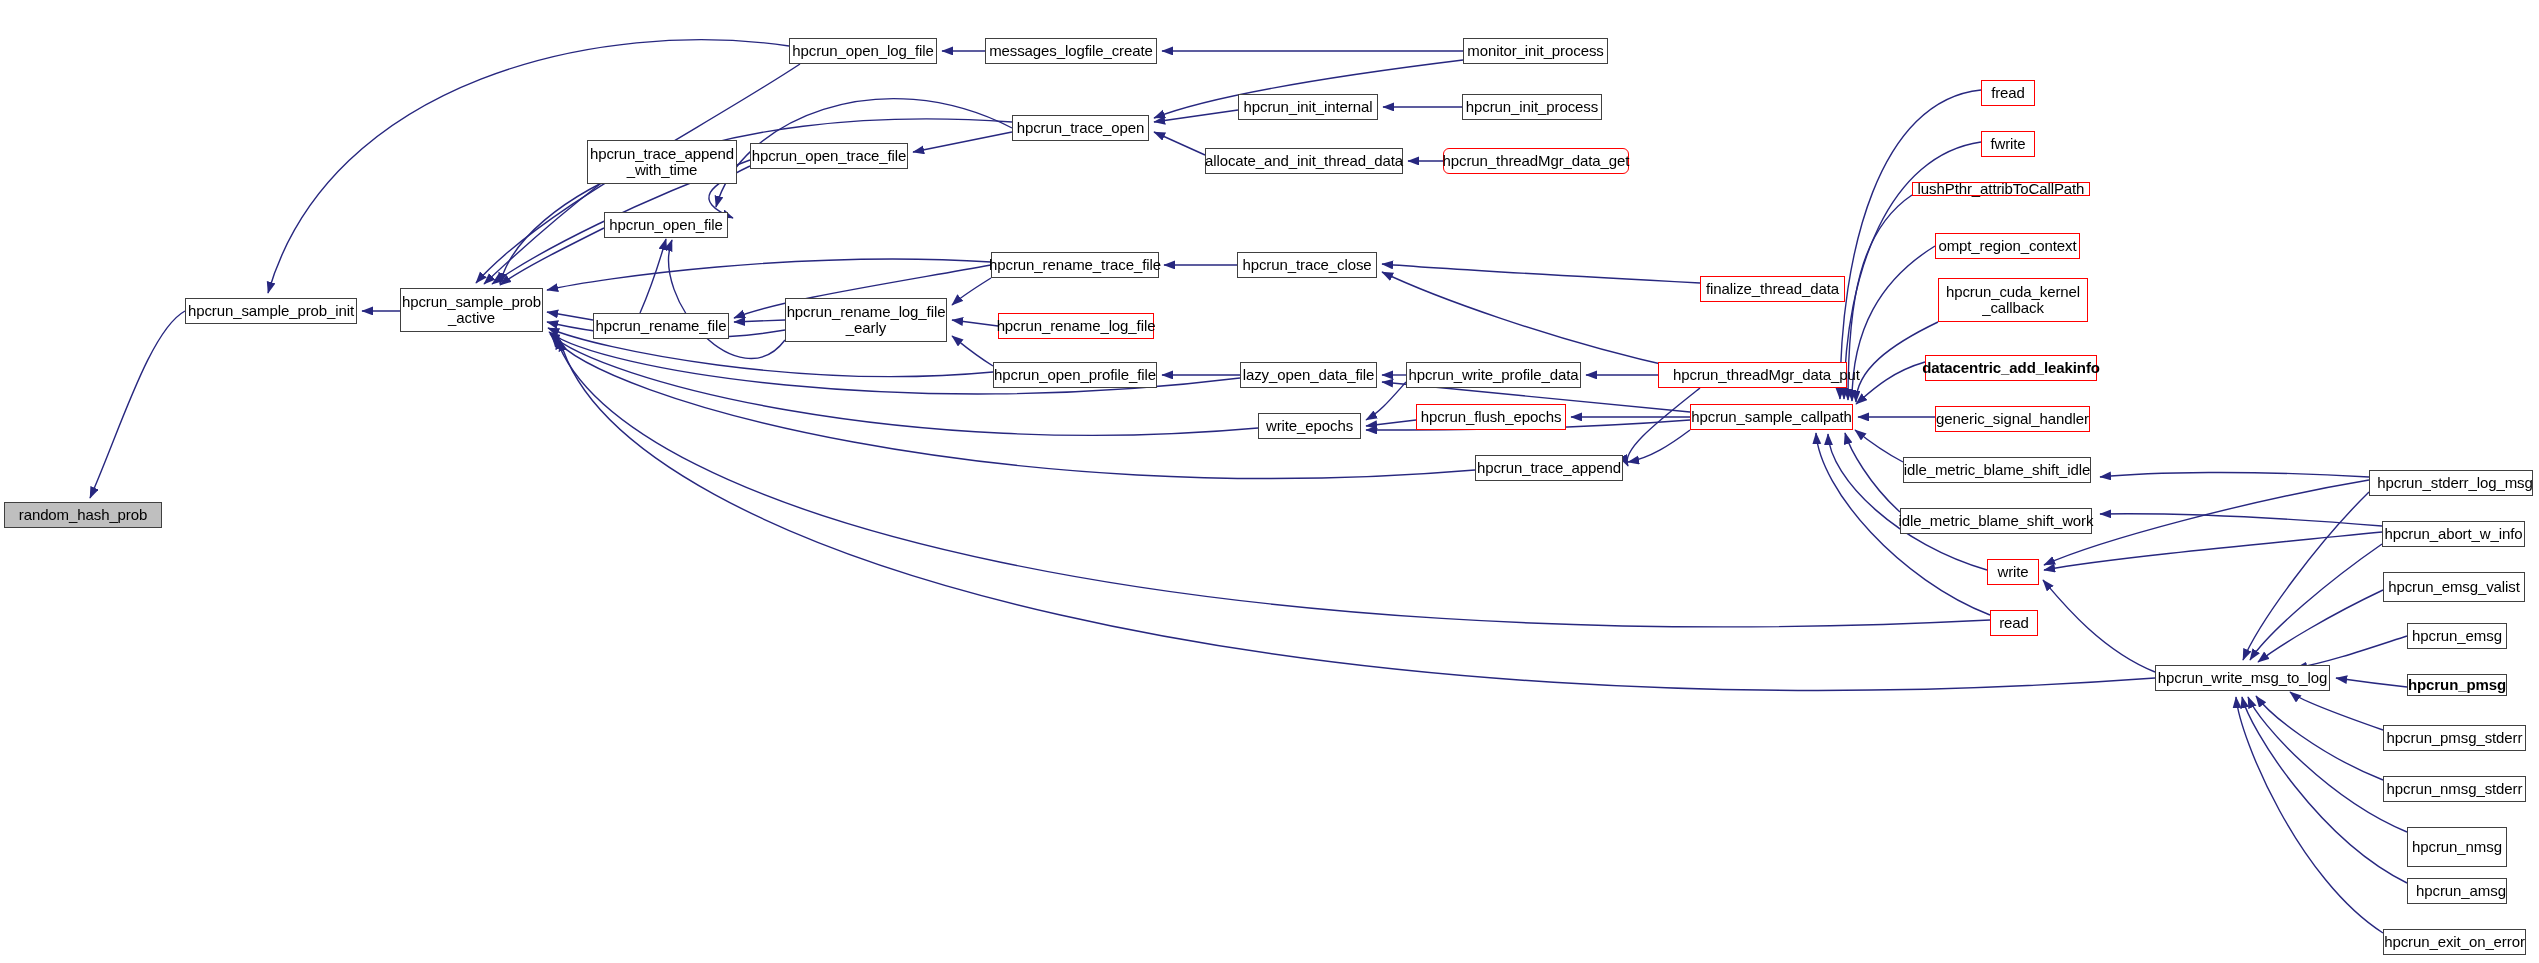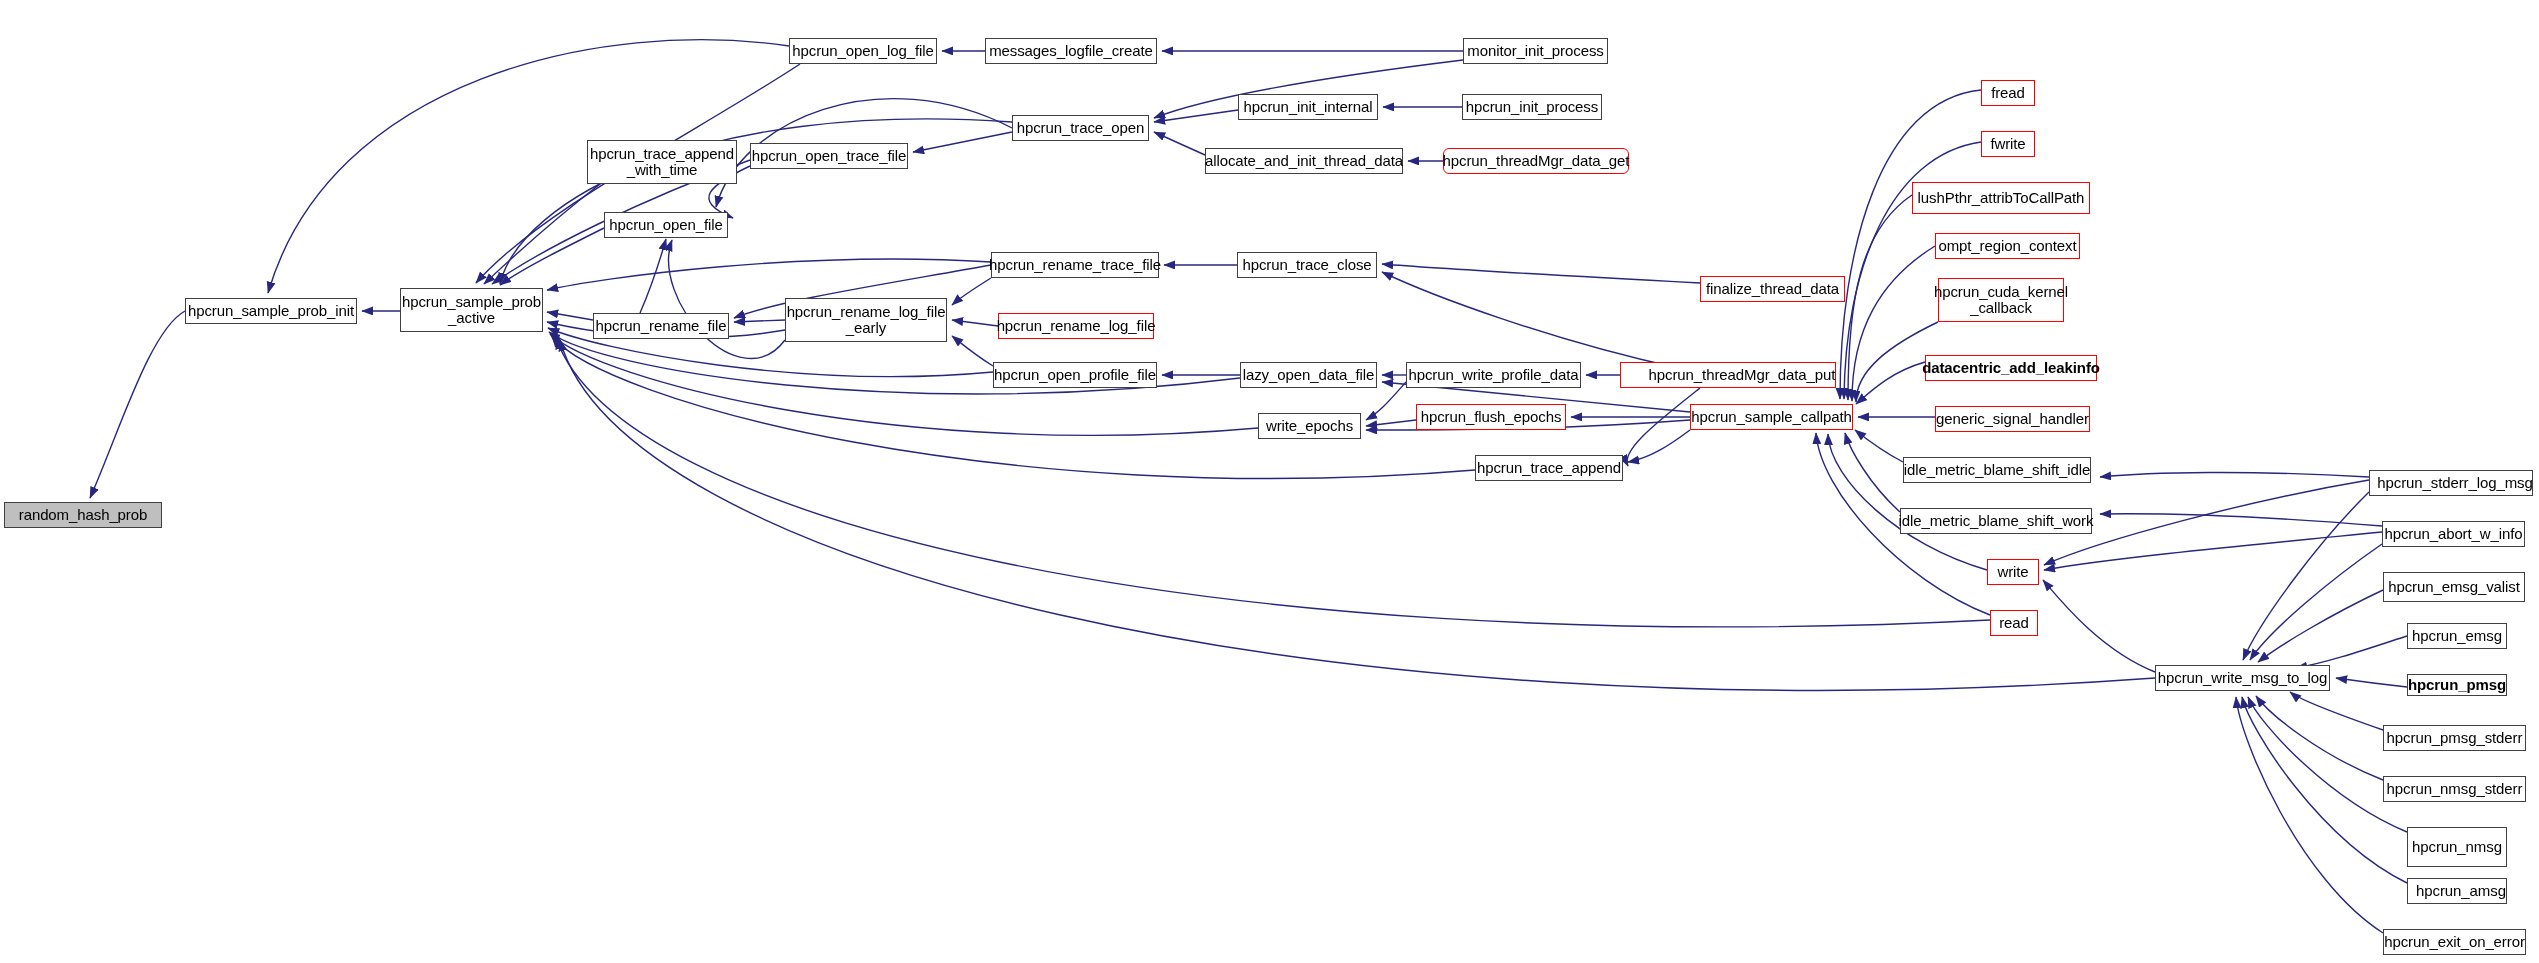--- a/index.html
+++ b/index.html
@@ -158,30 +158,30 @@
       <div class="node thick" style="left: 991px; top: 252px; width: 168px; height: 26px;">hpcrun_rename_trace_file</div>
       <div class="node thick" style="left: 1237px; top: 252px; width: 140px; height: 26px;">hpcrun_trace_close</div>
       <div class="node red" style="left: 1700px; top: 276px; width: 145px; height: 26px;">finalize_thread_data</div>
       <div class="node thick" style="left: 593px; top: 313px; width: 136px; height: 26px;">hpcrun_rename_file</div>
       <div class="node thick" style="left: 785px; top: 298px; width: 162px; height: 44px;">hpcrun_rename_log_file
 _early</div>
       <div class="node red" style="left: 998px; top: 313px; width: 156px; height: 26px;">hpcrun_rename_log_file</div>
       <div class="node thick" style="left: 993px; top: 362px; width: 164px; height: 26px;">hpcrun_open_profile_file</div>
       <div class="node thick" style="left: 1240px; top: 362px; width: 137px; height: 26px;">lazy_open_data_file</div>
       <div class="node thick" style="left: 1406px; top: 362px; width: 175px; height: 26px;">hpcrun_write_profile_data</div>
-      <div class="node red" style="left: 1620px; top: 362px; width: 216px; height: 26px; padding-left: 28px;">hpcrun_threadMgr_data_put</div>
+      <div class="node red" style="left: 1658px; top: 362px; width: 189px; height: 26px; padding-left: 28px;">hpcrun_threadMgr_data_put</div>
       <div class="node thick" style="left: 1258px; top: 413px; width: 103px; height: 26px;">write_epochs</div>
       <div class="node red" style="left: 1416px; top: 404px; width: 150px; height: 26px;">hpcrun_flush_epochs</div>
       <div class="node red" style="left: 1690px; top: 404px; width: 163px; height: 26px;">hpcrun_sample_callpath</div>
       <div class="node thick" style="left: 1475px; top: 455px; width: 148px; height: 26px;">hpcrun_trace_append</div>
       <div class="node red" style="left: 1981px; top: 80px; width: 54px; height: 26px;">fread</div>
       <div class="node red" style="left: 1981px; top: 131px; width: 54px; height: 26px;">fwrite</div>
-      <div class="node red" style="left: 1912px; top: 182px; width: 178px; height: 32px;">lushPthr_attribToCallPath</div>
+      <div class="node red" style="left: 1912px; top: 182px; width: 178px; height: 14px;">lushPthr_attribToCallPath</div>
       <div class="node red" style="left: 1935px; top: 233px; width: 145px; height: 26px;">ompt_region_context</div>
-      <div class="node red" style="left: 1938px; top: 278px; width: 126px; height: 44px;">hpcrun_cuda_kernel
+      <div class="node red" style="left: 1938px; top: 278px; width: 150px; height: 44px;">hpcrun_cuda_kernel
 _callback</div>
       <div class="node red" style="left: 1925px; top: 355px; width: 172px; height: 26px; font-weight: bold;">datacentric_add_leakinfo</div>
       <div class="node red" style="left: 1935px; top: 406px; width: 155px; height: 26px;">generic_signal_handler</div>
       <div class="node thick" style="left: 1903px; top: 457px; width: 188px; height: 26px;">idle_metric_blame_shift_idle</div>
       <div class="node thick" style="left: 1900px; top: 508px; width: 192px; height: 26px;">idle_metric_blame_shift_work</div>
       <div class="node red" style="left: 1987px; top: 559px; width: 52px; height: 26px;">write</div>
       <div class="node red" style="left: 1990px; top: 610px; width: 48px; height: 26px;">read</div>
       <div class="node thick" style="left: 2155px; top: 665px; width: 175px; height: 26px;">hpcrun_write_msg_to_log</div>
       <div class="node thick" style="left: 2369px; top: 470px; width: 164px; height: 26px; padding-left: 8px;">hpcrun_stderr_log_msg</div>
       <div class="node thick" style="left: 2382px; top: 521px; width: 143px; height: 26px;">hpcrun_abort_w_info</div>

